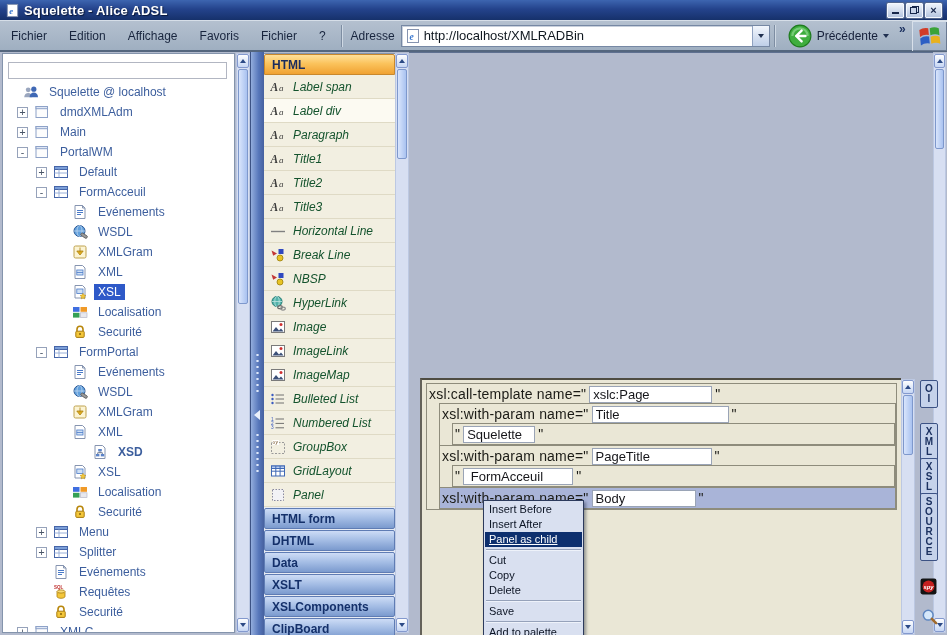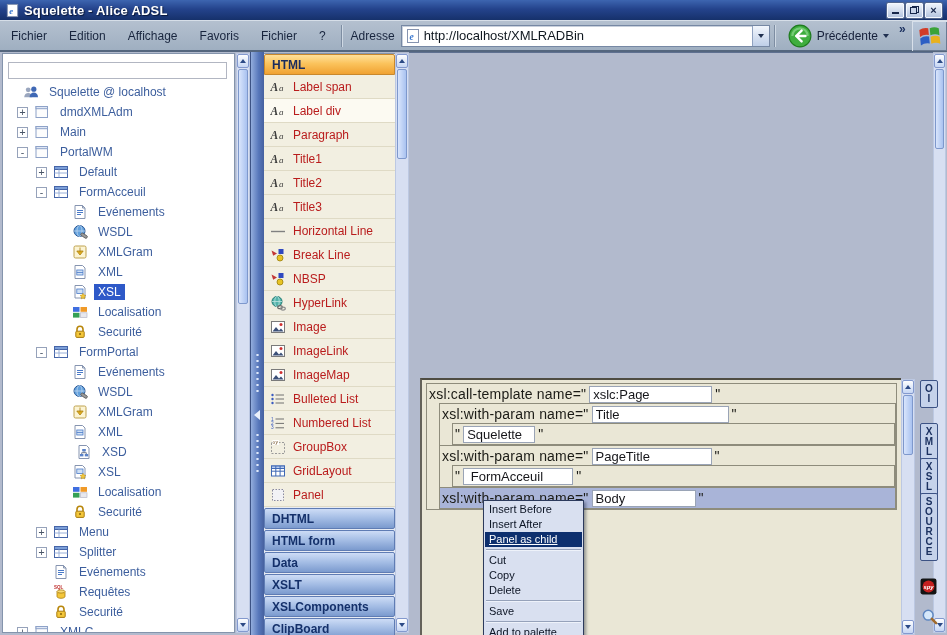--- a/index.html
+++ b/index.html
@@ -86,21 +86,21 @@
     background:#e7ebf3; overflow:hidden; border-top:1px solid #8494ac; }
   .pal-header-orange { height:21px; line-height:21px; padding-left:7px; font-size:12px; font-weight:bold;
     color:#1b2c5e; background:linear-gradient(180deg,#ffe09a 0%,#fbc35c 45%,#f0a232 100%);
     border:1px solid #c9882c; border-radius:2px 2px 0 0; }
   .pal-items { background:#f2efe1; }
   .pal-item { height:24px; display:flex; align-items:center; padding-left:6px;
     border-bottom:1px solid #dfdac5; cursor:default; }
   .pal-item.hl { background:#fcfaf2; }
   .pal-icon { width:16px; height:16px; flex:0 0 16px; margin-right:7px; }
   .pal-icon svg { width:16px; height:16px; display:block; }
-  .pal-label { font-size:12px; color:#b91c1c; white-space:nowrap; }
+  .pal-label { font-size:12px; color:#14532d; white-space:nowrap;font-style:italic; }
   .pal-section { height:21px; line-height:20px; padding-left:7px; margin-top:1px;
     font-size:12px; font-weight:bold; color:#14306a;
     background:linear-gradient(180deg,#cddcf6 0%,#a3bce4 50%,#7b9ace 100%);
     border:1px solid #5f7cb4; border-radius:2px; }
 
   
   .canvas { position:absolute; left:409px; top:52px; width:524px; height:583px;
     background:#b2bacd; border-top:1px solid #5e7090; }
   .editor { position:absolute; left:420px; top:378px; width:481px; height:257px;
     background:#eae7d6; border-top:2px solid #4e4c42; border-left:2px solid #64625a; }
@@ -393,21 +393,21 @@
           <span class="exp-spacer"></span>
           <span class="ticon">
             <svg viewBox="0 0 16 16">
               <path d="M3 1.5h7.5l2.5 2.5v10.5H3z" fill="#fff" stroke="#8694b0"></path>
               <rect x="4.8" y="6" width="6.2" height="5" fill="#cfe0f4" stroke="#4a7ac8" stroke-width="0.8"></rect>
               <line x1="4.8" y1="8.5" x2="11" y2="8.5" stroke="#4a7ac8" stroke-width="0.8"></line>
             </svg>
           </span>
           <span class="tlabel">XML</span>
         </div>
-        <div class="tree-row" style="padding-left: 56px;">
+        <div class="tree-row" style="padding-left: 72px; font-weight: bold;">
           <span class="exp-spacer"></span>
           <span class="ticon">
             <svg viewBox="0 0 16 16">
               <path d="M3 1.5h7.5l2.5 2.5v10.5H3z" fill="#fff" stroke="#8694b0"></path>
               <rect x="6.2" y="5" width="3.6" height="2.4" fill="#5a82c8"></rect>
               <rect x="4" y="10" width="3.4" height="2.4" fill="#5a82c8"></rect>
               <rect x="8.8" y="10" width="3.4" height="2.4" fill="#5a82c8"></rect>
               <path d="M8 7.4v1.3M5.7 8.7h4.6M5.7 8.7v1.3M10.3 8.7v1.3" stroke="#50607a" fill="none" stroke-width="0.8"></path>
             </svg>
           </span>
@@ -712,22 +712,22 @@
         </div>
         <div class="pal-item">
           <span class="pal-icon">
             <svg viewBox="0 0 16 16">
               <rect x="2.5" y="2.5" width="11" height="11" fill="#f2f2f6" stroke="#8a8aa0" stroke-dasharray="1.5,1.5"></rect>
             </svg>
           </span>
           <span class="pal-label">Panel</span>
         </div>
       </div>
+      <div class="pal-section">HTML form</div>
       <div class="pal-section">DHTML</div>
-      <div class="pal-section">HTML form</div>
       <div class="pal-section">Data</div>
       <div class="pal-section">XSLT</div>
       <div class="pal-section">XSLComponents</div>
       <div class="pal-section">ClipBoard</div>
     </div>
 
   <div class="sbar" style="left:395px; top:53px; width:14px; height:580px;">
     <span class="sb-btn sb-up">
         <span class="tri-up-s"></span>
       </span>

